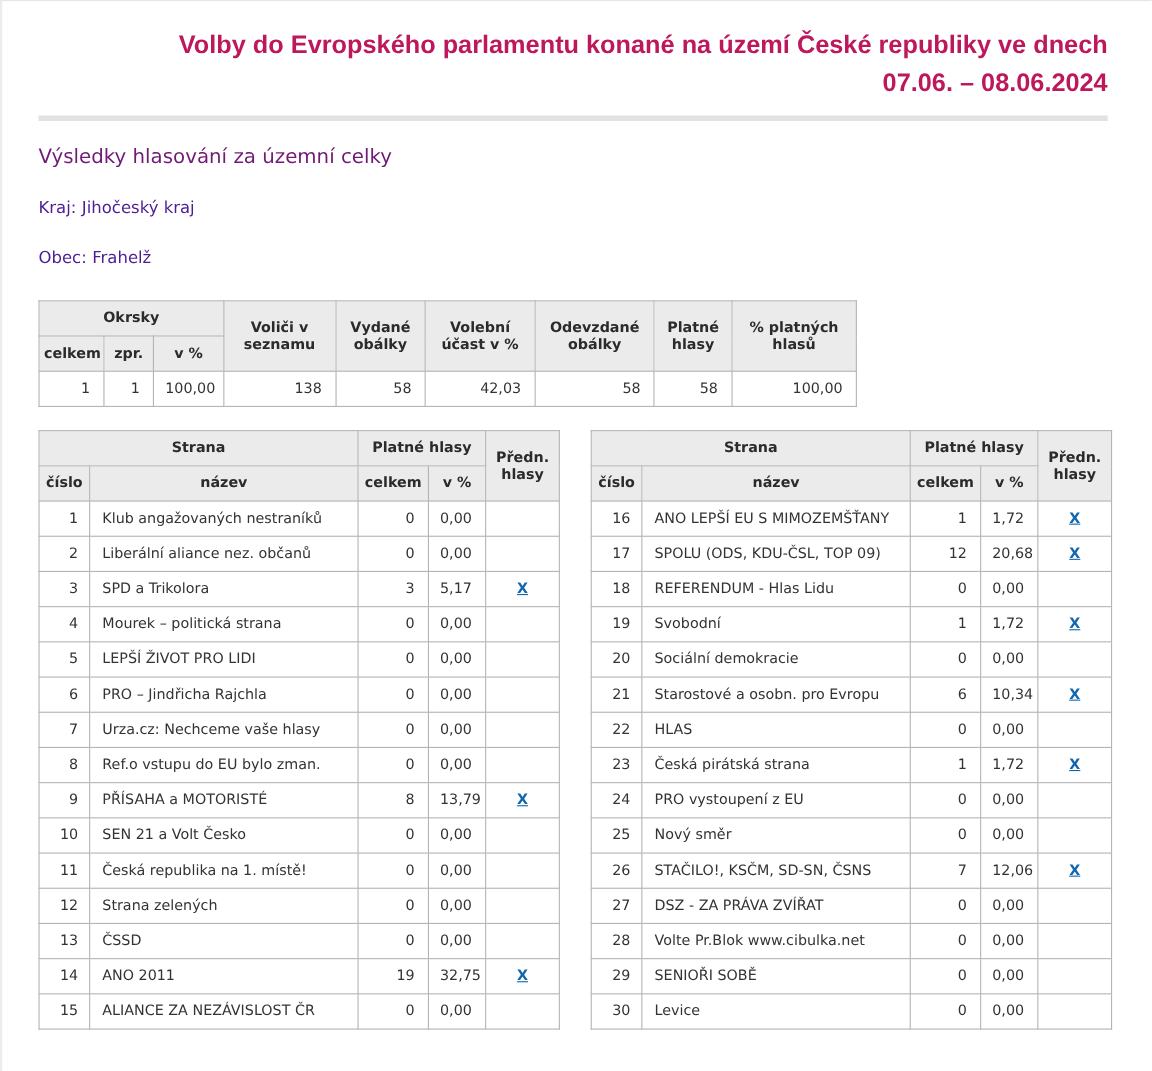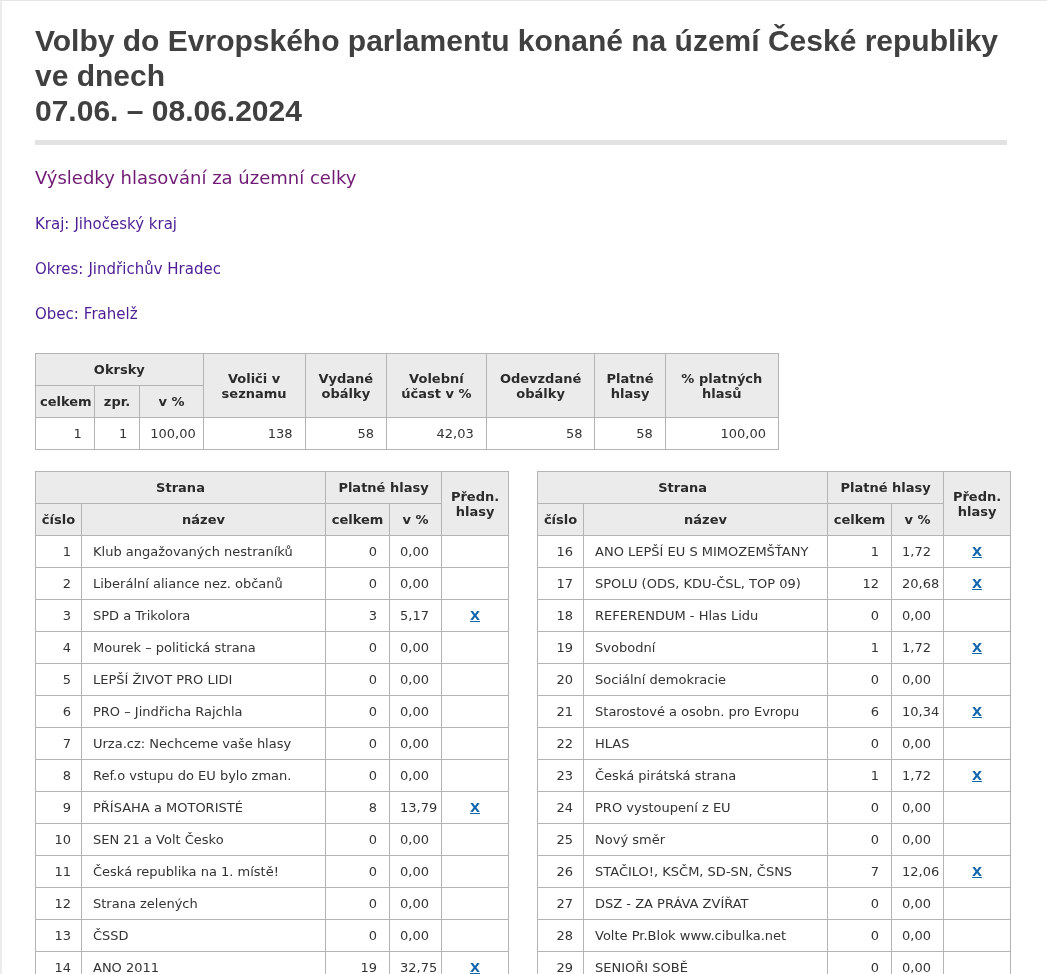--- a/index.html
+++ b/index.html
@@ -7,24 +7,25 @@
   body { font-family: "DejaVu Sans", sans-serif; color: #333; }
   .page {
     width: 1047px; height: 974px;
     border-top: 1px solid #e5e5e5;
     border-left: 2px solid #ececec;
     padding: 16px 40px 0 33px;
     overflow: hidden;
   }
   h1.title {
     margin: 6px 0 0;
-    font-size: 30px; line-height: 35px;
+    font-size: 23px; line-height: 35px;
     font-weight: bold;
-    color: #404040;
+    color: #be185d;
     font-family: "Liberation Sans", sans-serif;
+    text-align: right;
   }
   h1.title span { display: block; }
   .divider { height: 5px; background: #e2e2e2; margin-top: 12px; }
   h2.subtitle { margin: 22px 0 0; font-size: 18px; font-weight: normal; color: #701a75; }
   .region-line { margin: 27px 0 0; font-size: 15px; color: #4c1d95; }
   .region-line .rl-label { margin-right: 5px; }
 
   table { border-collapse: collapse; table-layout: fixed; font-size: 13px; color: #333; }
   th, td { border: 1px solid #b4b4b4; overflow: hidden; }
   th {
@@ -58,23 +59,20 @@
     <span>Volby do Evropského parlamentu konané na území České republiky ve dnech</span>
     <span>07.06. – 08.06.2024</span>
   </h1>
 
   <div class="divider"></div>
 
   <h2 class="subtitle">Výsledky hlasování za územní celky</h2>
 
   <p class="region-line">
     <span class="rl-label">Kraj:</span><span>Jihočeský kraj</span>
-  </p>
-  <p class="region-line">
-    <span class="rl-label">Okres:</span><span>Jindřichův Hradec</span>
   </p>
   <p class="region-line">
     <span class="rl-label">Obec:</span><span>Frahelž</span>
   </p>
 
   <table class="summary">
     <colgroup>
       <col style="width:52px">
         <col style="width:40px">
         <col style="width:56px">

